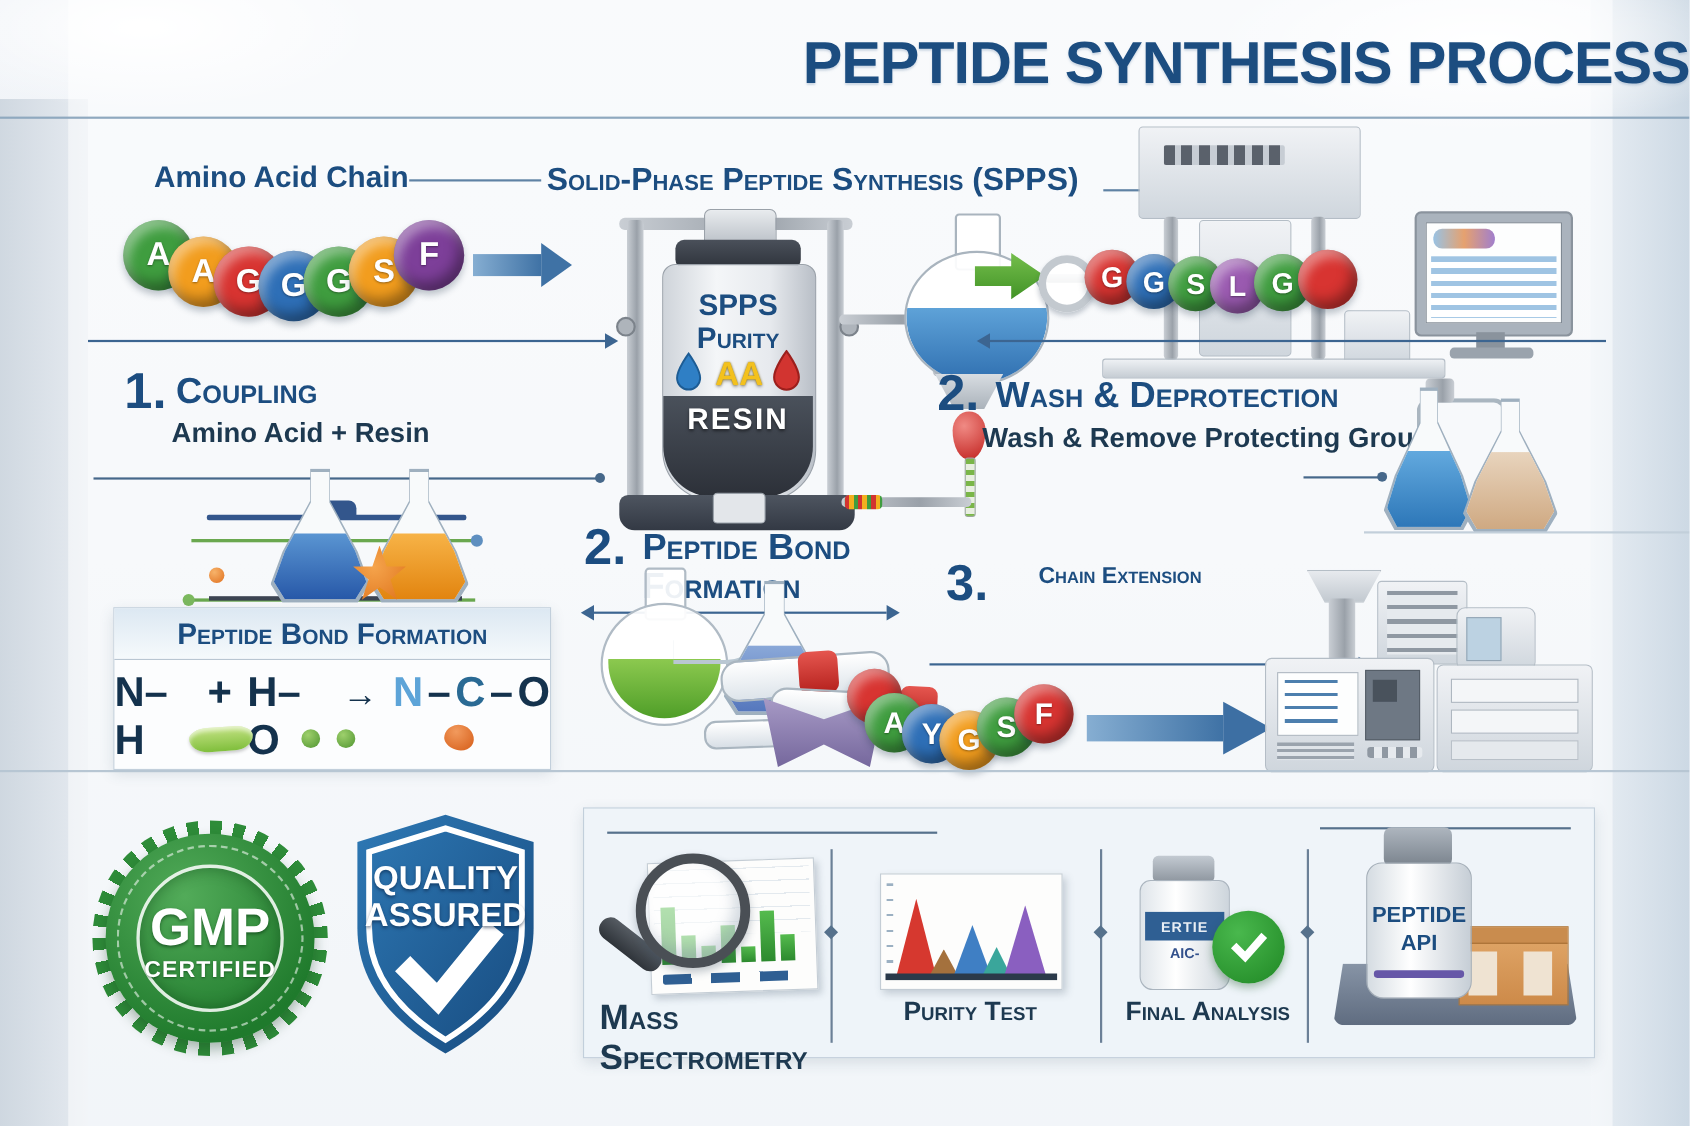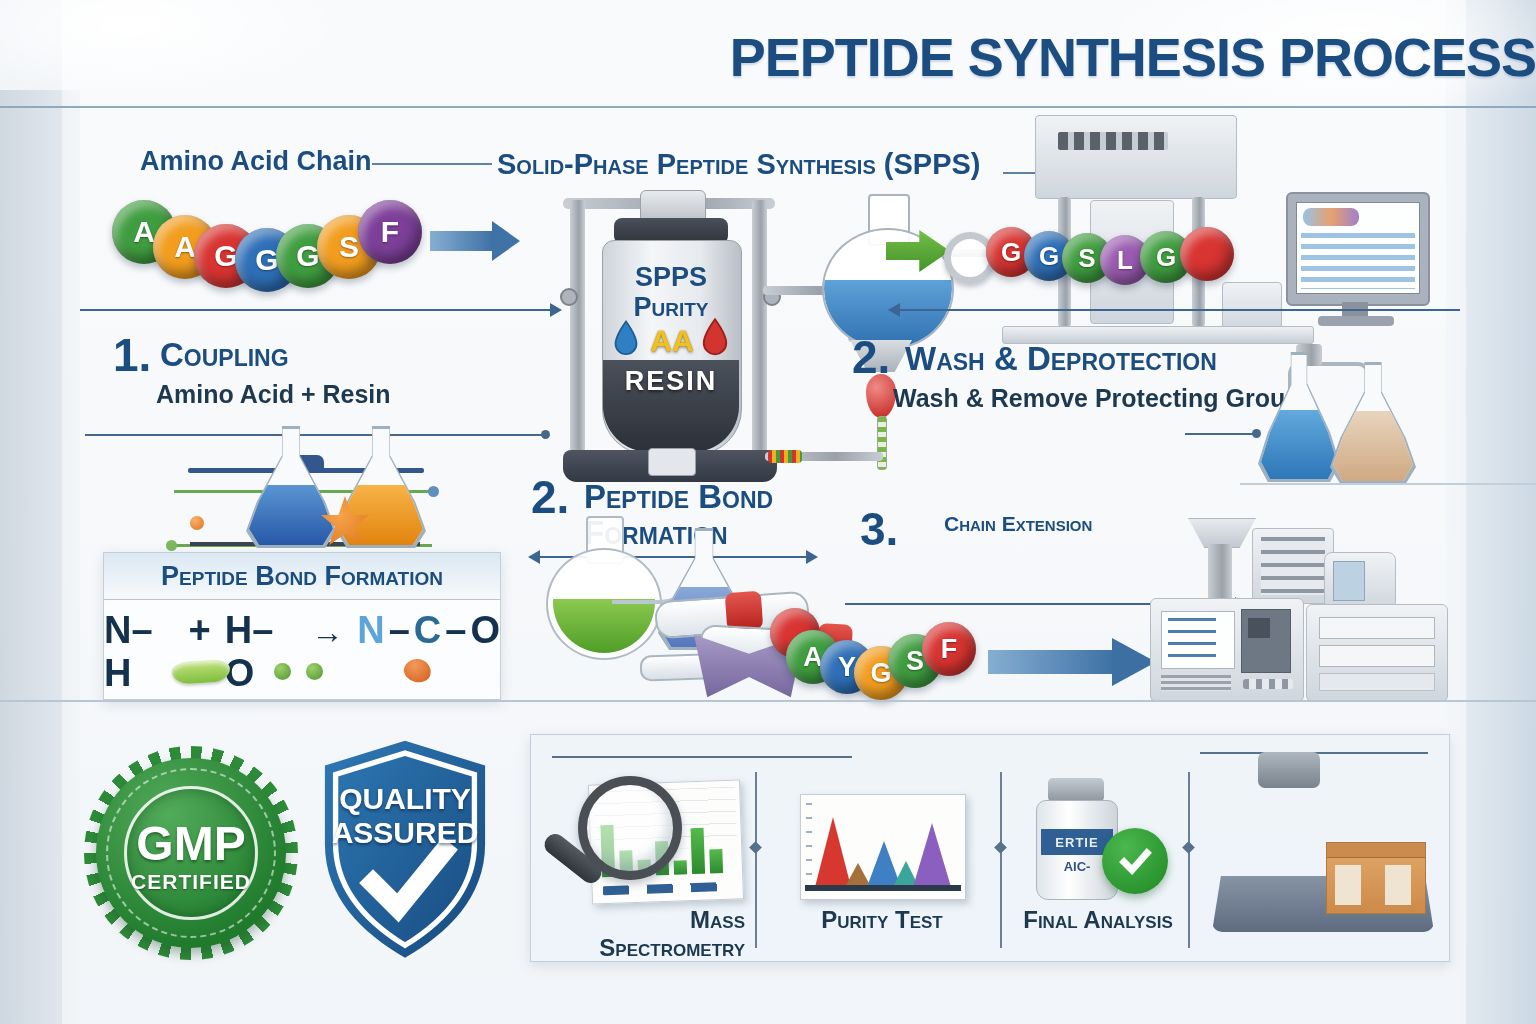--- a/index.html
+++ b/index.html
@@ -314,21 +314,21 @@
       <div style="width: 13px; background: linear-gradient(rgb(85, 187, 78), rgb(44, 138, 46)); height: 16px;"></div>
       <div style="width: 13px; background: linear-gradient(rgb(85, 187, 78), rgb(44, 138, 46)); height: 34px;"></div>
       <div style="width: 13px; background: linear-gradient(rgb(85, 187, 78), rgb(44, 138, 46)); height: 14px;"></div>
       <div style="width: 13px; background: linear-gradient(rgb(85, 187, 78), rgb(44, 138, 46)); height: 46px;"></div>
       <div style="width: 13px; background: linear-gradient(rgb(85, 187, 78), rgb(44, 138, 46)); height: 24px;"></div>
     </div>
     <div style="position:absolute;left:10px;right:10px;bottom:8px;height:9px;background:repeating-linear-gradient(90deg,#2f5f93 0 26px,rgba(0,0,0,0) 26px 44px);border-radius:2px;"></div>
   </div>
   <div class="abs" style="left:540px;top:848px;width:66px;height:21px;background:linear-gradient(180deg,#565c63,#2f343a);border-radius:10px;transform:rotate(38deg);"></div>
   <div class="abs" style="left:578px;top:776px;width:86px;height:86px;border-radius:50%;border:9px solid #4a4f55;background:rgba(255,255,255,.55);box-shadow:inset -6px -8px 12px rgba(120,140,160,.3),0 4px 8px rgba(50,70,90,.3);"></div>
-  <div class="abs heading sc" style="left:545px;top:906px;width:200px;text-align:right;font-size:24px;color:#1d3950;">Mass Spectrometry</div>
+  <div class="abs heading sc" style="left:545px;top:906px;width:200px;text-align:left;font-size:32px;color:#1d3950;">Mass Spectrometry</div>
 
   <div class="abs" style="left:800px;top:794px;width:164px;height:104px;background:#fdfdfc;border:1px solid #c4cdd5;box-shadow:3px 4px 7px rgba(60,80,100,.25);">
     <div style="position:absolute;left:5px;top:8px;width:6px;bottom:16px;background:repeating-linear-gradient(180deg,#9bb0c2 0 2px,rgba(0,0,0,0) 2px 14px);"></div>
     <div style="position:absolute;left:14px;right:6px;bottom:12px;height:80px;display:flex;align-items:flex-end;">
       <div style="width: 36px; clip-path: polygon(50% 0px, 100% 100%, 0px 100%); height: 70px; background: rgb(214, 56, 47);"></div>
       <div style="width: 26px; margin-left: -6px; clip-path: polygon(50% 0px, 100% 100%, 0px 100%); height: 24px; background: rgb(164, 113, 61);"></div>
       <div style="width: 34px; margin-left: -4px; clip-path: polygon(50% 0px, 100% 100%, 0px 100%); height: 46px; background: rgb(63, 127, 196);"></div>
       <div style="width: 26px; margin-left: -8px; clip-path: polygon(50% 0px, 100% 100%, 0px 100%); height: 26px; background: rgb(58, 166, 155);"></div>
       <div style="width: 38px; margin-left: -6px; clip-path: polygon(50% 0px, 100% 100%, 0px 100%); height: 64px; background: rgb(138, 95, 192);"></div>
     </div>
@@ -350,14 +350,19 @@
   </div>
   <div class="abs heading sc" style="left:1008px;top:906px;width:180px;text-align:center;font-size:24px;color:#1d3950;">Final Analysis</div>
 
   <div class="abs" style="left:1212px;top:876px;width:222px;height:56px;background:linear-gradient(180deg,#8794a6,#5f6c80);border-radius:6px 6px 10px 10px;clip-path:polygon(4% 0,96% 0,100% 100%,0 100%);"></div>
   <div class="abs" style="left:1326px;top:842px;width:98px;height:70px;background:linear-gradient(180deg,#e2a96b,#cd8a49);border:1px solid #b07739;">
     <div style="position:absolute;left:0;top:0;right:0;height:14px;background:#c98c4e;border-bottom:1px solid #a76f34;"></div>
     <div style="position:absolute;left:8px;top:22px;width:26px;height:40px;background:#efe3d2;"></div>
     <div style="position:absolute;left:58px;top:22px;width:26px;height:40px;background:#efe3d2;"></div>
   </div>
   <div class="abs" style="left:1258px;top:752px;width:62px;height:36px;background:linear-gradient(180deg,#aeb6bf,#79828c);border-radius:7px;"></div>
+  <div class="abs" style="left:1242px;top:784px;width:94px;height:122px;background:linear-gradient(90deg,#d5dce2,#ffffff 42%,#c6ced6);border:1px solid #a3adb7;border-radius:14px 14px 16px 16px;">
+    <div style="position:absolute;left:0;right:0;top:36px;text-align:center;color:#1c4d80;font-weight:bold;font-size:20px;">PEPTIDE</div>
+    <div style="position:absolute;left:0;right:0;top:62px;text-align:center;color:#1c4d80;font-weight:bold;font-size:20px;">API</div>
+    <div style="position:absolute;left:6px;right:6px;bottom:18px;height:7px;background:#6657a8;border-radius:3px;"></div>
+  </div>
 
 </div>
 
 </body></html>

